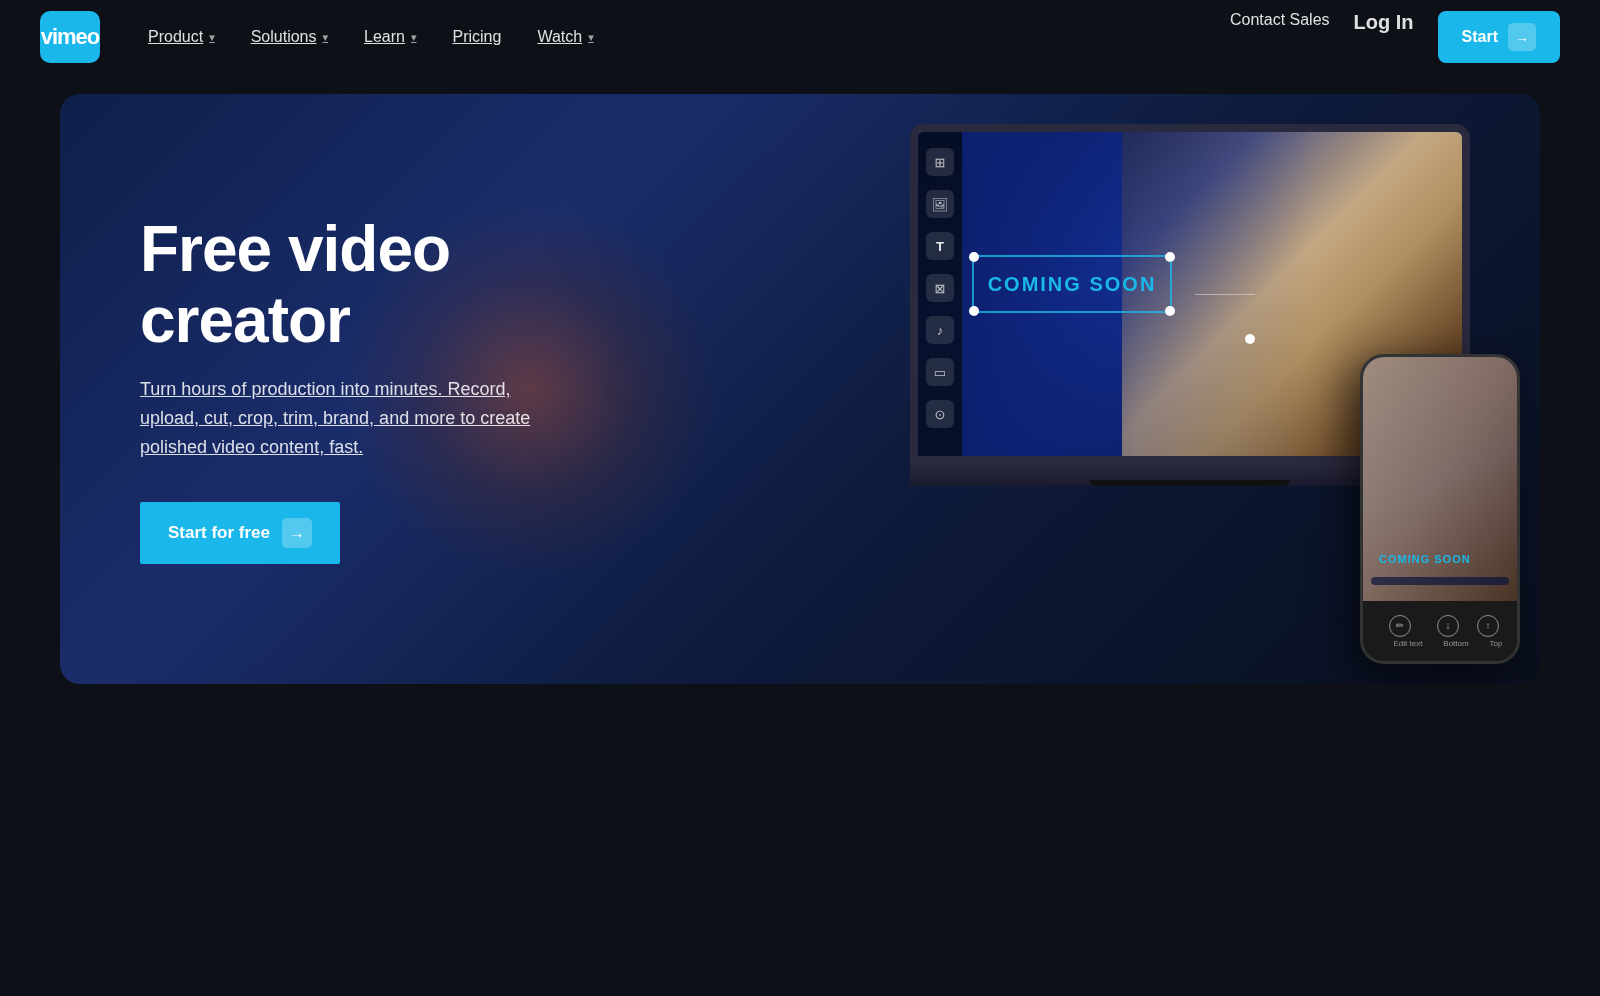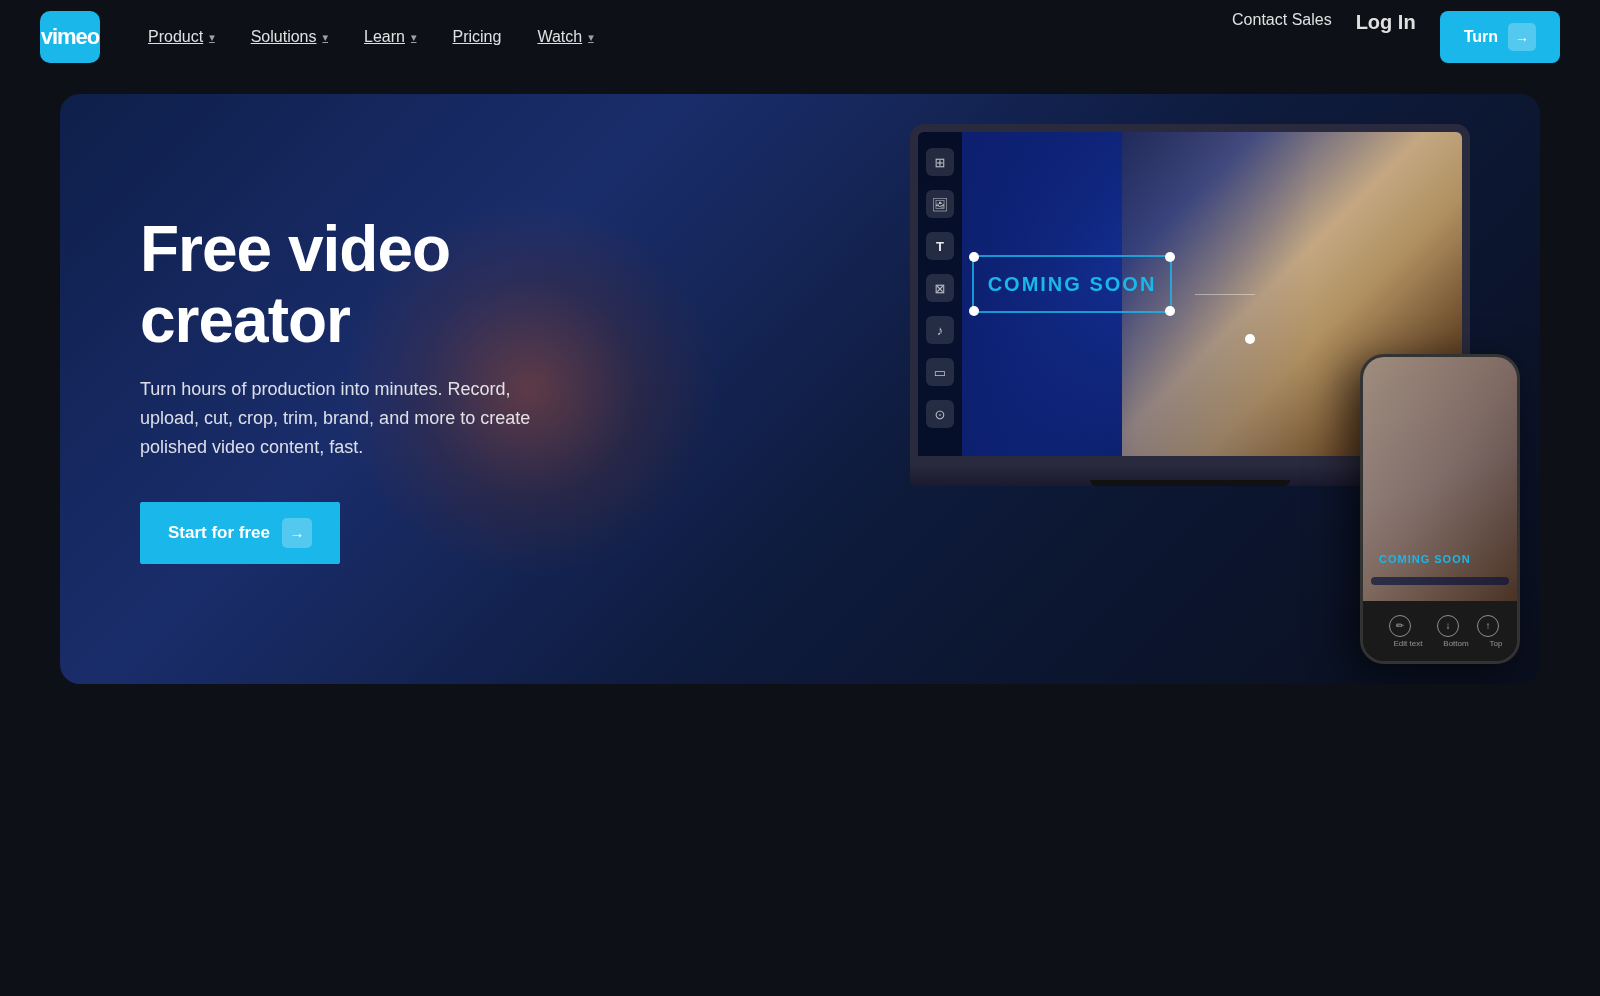--- a/index.html
+++ b/index.html
@@ -146,20 +146,21 @@
       color: #fff;
       margin-bottom: 20px;
       letter-spacing: -1px;
     }
     .hero-subtitle {
       font-size: 18px;
       line-height: 1.6;
       color: rgba(255,255,255,0.85);
       margin-bottom: 40px;
       max-width: 420px;
+      text-decoration: underline;
     }
     .start-btn {
       display: inline-flex;
       align-items: center;
       gap: 12px;
       background: #1ab7ea;
       color: #fff;
       font-size: 17px;
       font-weight: 600;
       padding: 16px 28px;
@@ -412,21 +413,21 @@
     <div class="nav-item">
       <span>Watch</span>
       <span class="chevron">▾</span>
     </div>
   </div>
 
   <div class="nav-right">
     <span class="contact-sales">Contact Sales</span>
     <span class="login-btn">Log In</span>
     <button class="join-btn">
-      <span>Turn</span>
+      <span>Start</span>
       <span class="join-arrow">→</span>
     </button>
   </div>
 </nav>
 
 <section class="hero-section">
 
   <div class="hero-glow"></div>
 
   <div class="hero-content">

